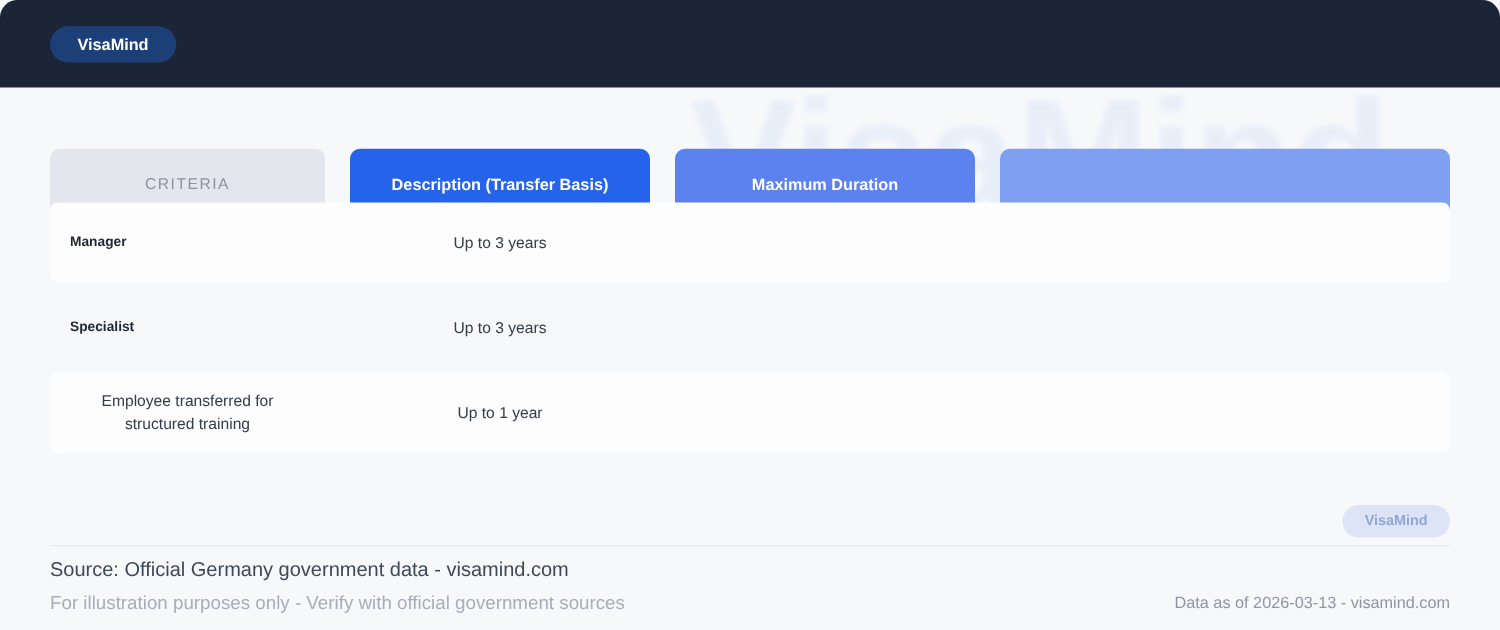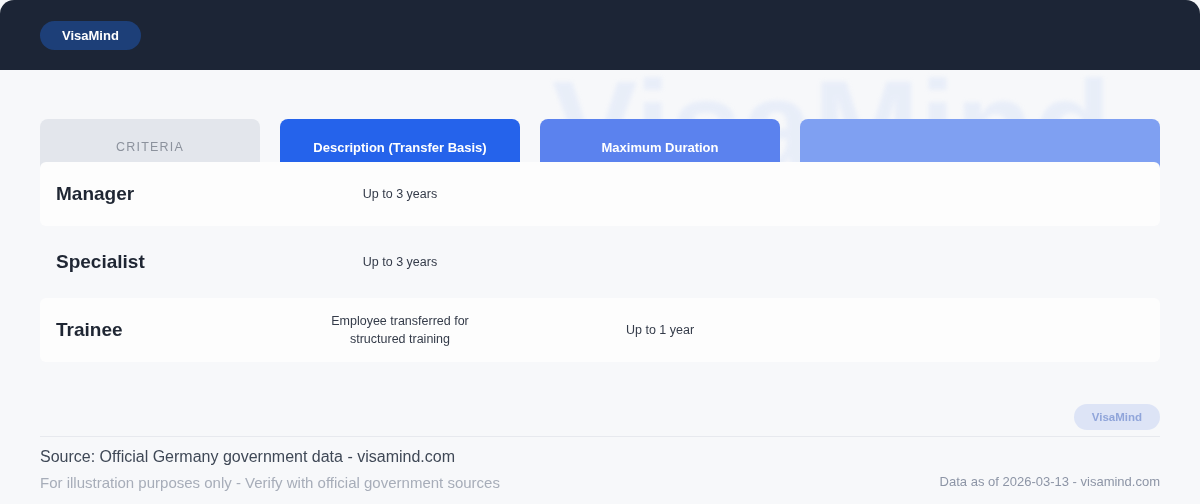--- a/index.html
+++ b/index.html
@@ -98,21 +98,21 @@
     display: grid;
     grid-template-columns: 220px 240px 240px 360px;
     column-gap: 20px;
     align-items: center;
   }
   .row-0 { top: 0;     background: #fdfdfd; }
   .row-1 { top: 68px;  background: transparent; }
   .row-2 { top: 136px; background: #fdfdfd; }
   .cell-criteria {
     padding-left: 16px;
-    font-size: 19px;
+    font-size: 11px;
     font-weight: 700;
     color: #1f2633;
   }
   .cell-desc {
     justify-self: center;
     text-align: center;
     max-width: 185px;
     font-size: 12.5px;
     line-height: 1.45;
     color: #343b49;
@@ -196,21 +196,20 @@
         <div class="cell-criteria">Manager</div>
         <div class="cell-duration">Up to 3 years</div>
         <div></div>
       </div>
       <div class="row row-1">
         <div class="cell-criteria">Specialist</div>
         <div class="cell-duration">Up to 3 years</div>
         <div></div>
       </div>
       <div class="row row-2">
-        <div class="cell-criteria">Trainee</div>
         <div class="cell-desc">Employee transferred for structured training</div>
         <div class="cell-duration">Up to 1 year</div>
         <div></div>
       </div>
     </div>
 
     <span class="footer-pill">VisaMind</span>
     <div class="divider"></div>
     <p class="source-line">Source: Official Germany government data - visamind.com</p>
     <p class="disclaimer-line">For illustration purposes only - Verify with official government sources</p>

